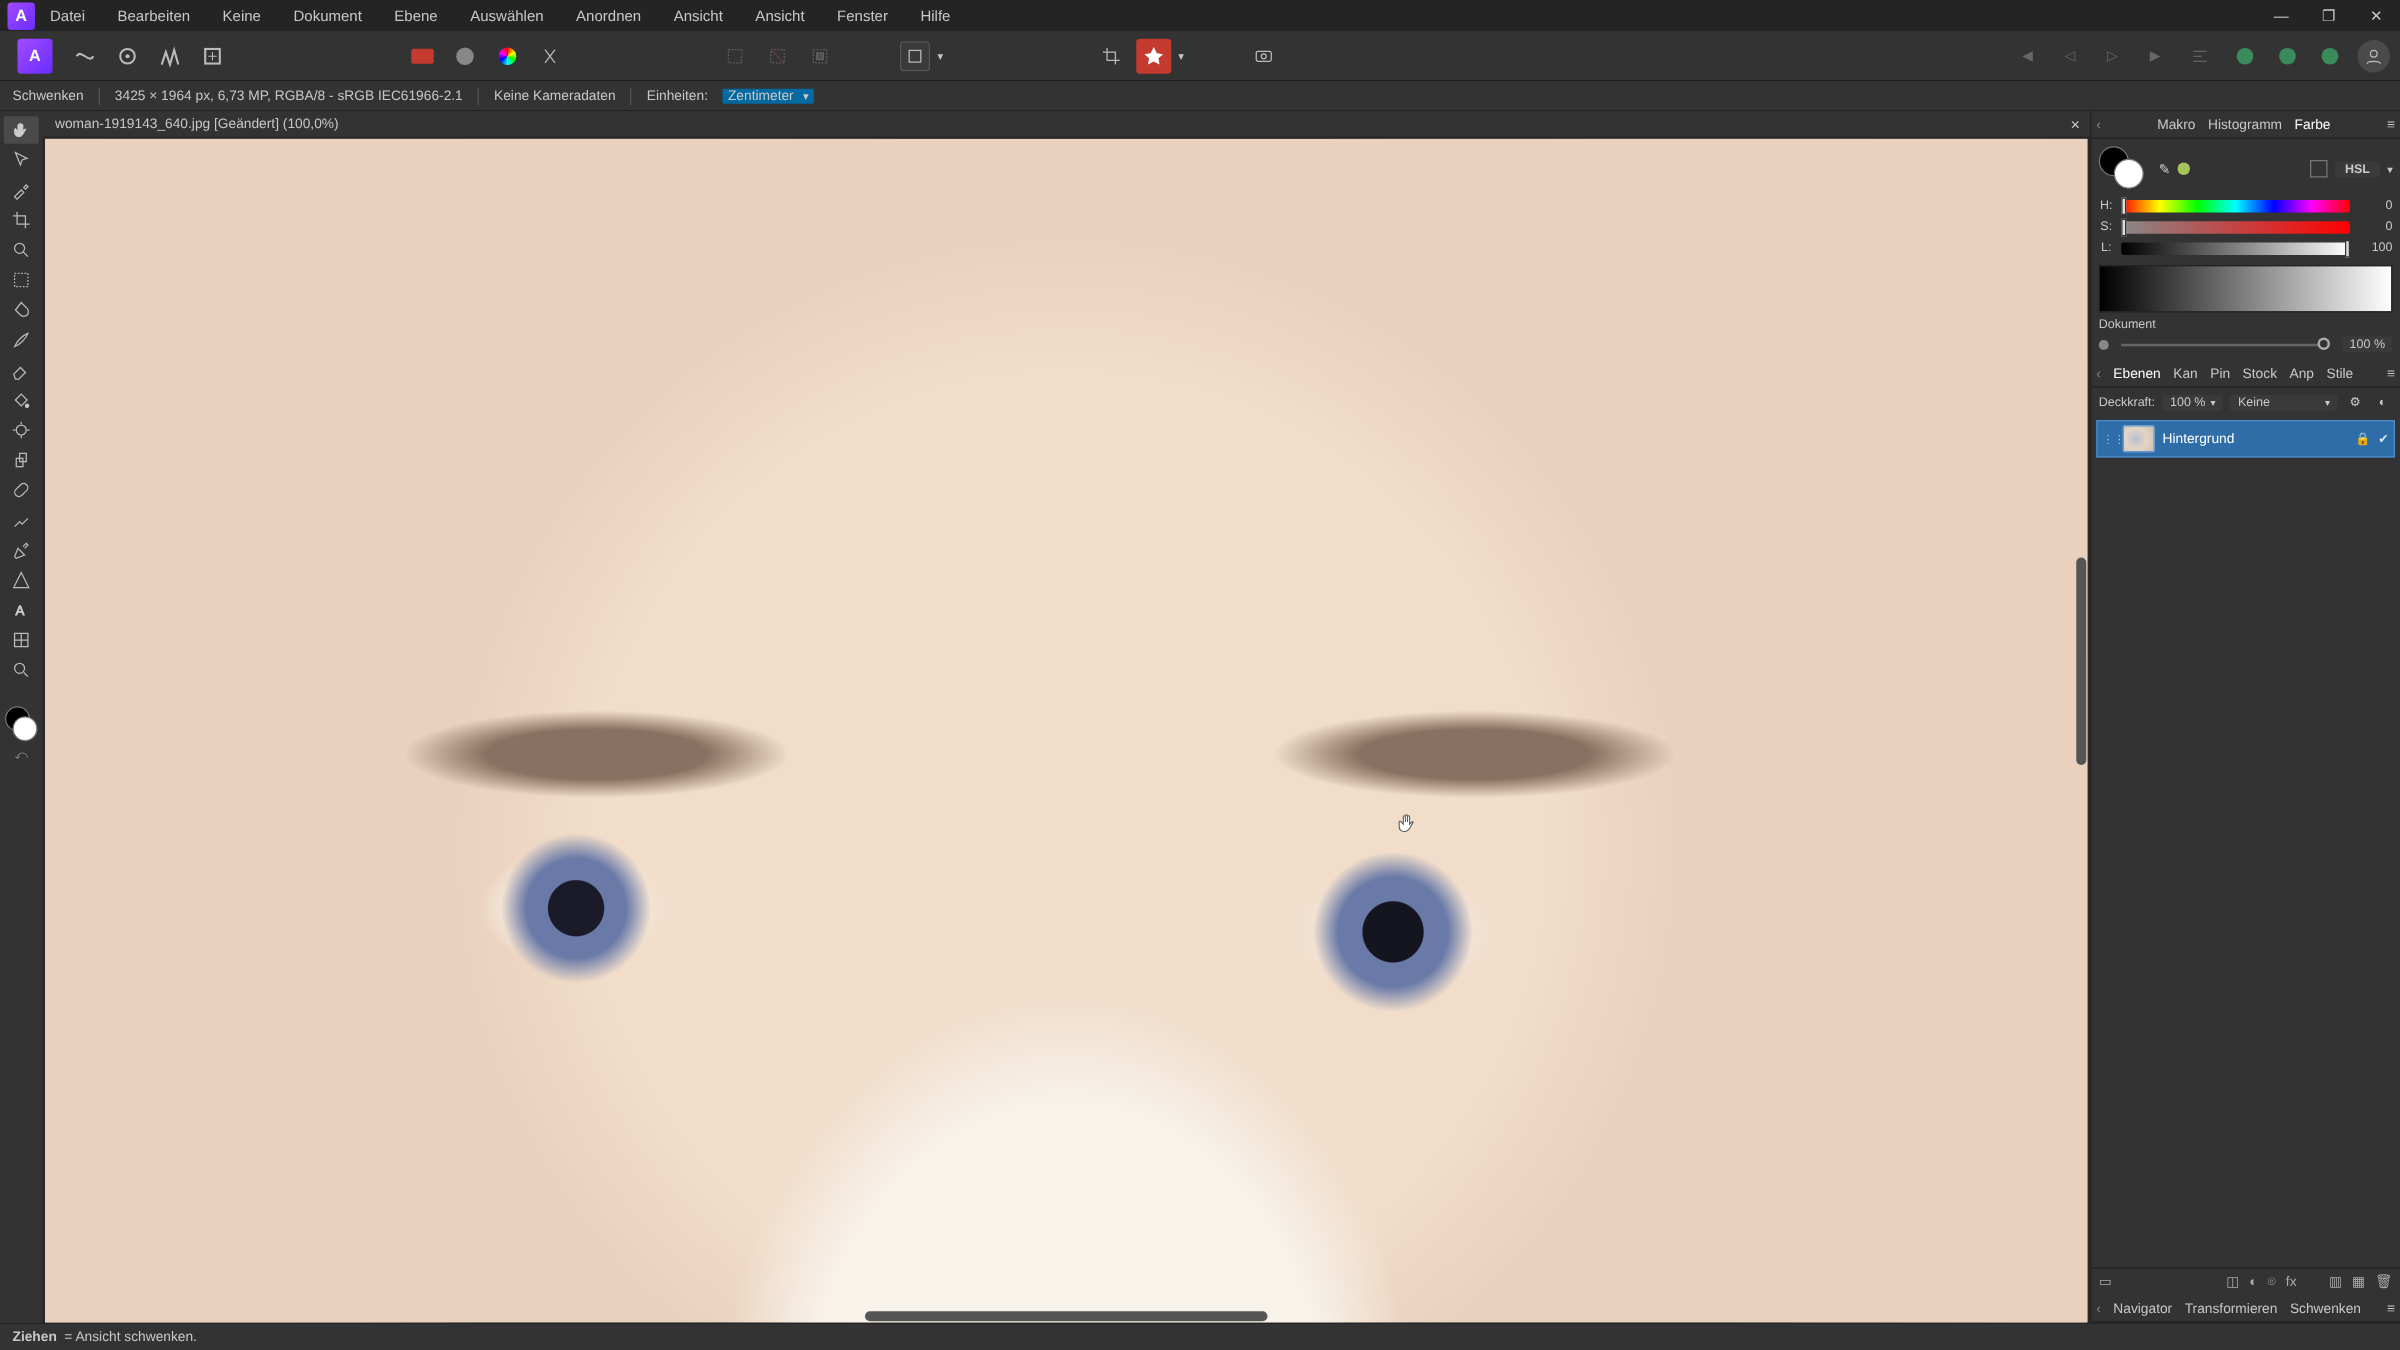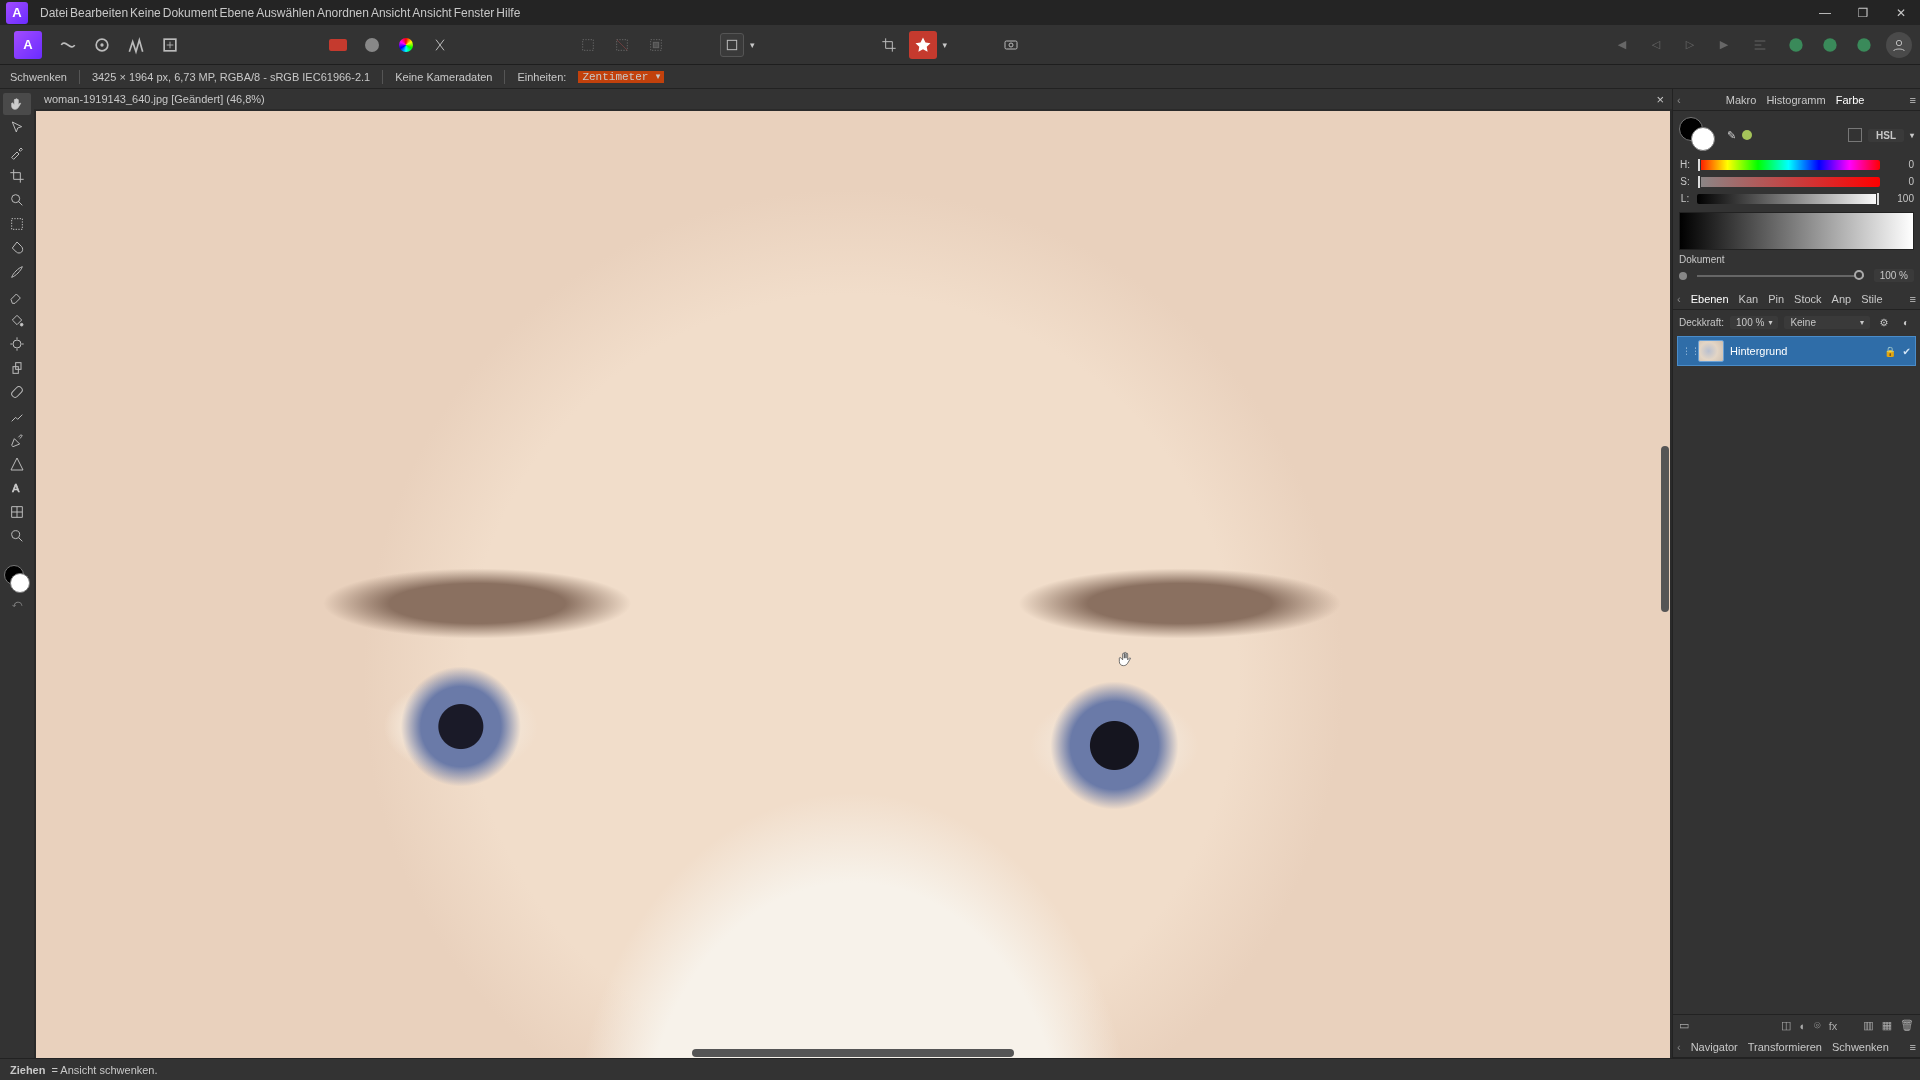--- a/index.html
+++ b/index.html
@@ -1,41 +1,41 @@
 <!DOCTYPE html>
 <html><head>
 <meta charset="utf-8">
 <style>
 * { margin: 0; padding: 0; box-sizing: border-box; font-family: "Segoe UI", Arial, sans-serif; user-select: none; }
 html, body { width: 1920px; height: 1080px; overflow: hidden; background: #333333; color: #c8c8c8; font-size: 11px; }
 
 
 .titlebar { height: 25px; background: #242424; display: flex; align-items: center; }
 .app-icon { width: 22px; height: 22px; margin: 0 6px; background: linear-gradient(135deg,#a24cff,#6a2cff); border-radius: 3px; display:flex; align-items:center; justify-content:center; color:#fff; font-weight:bold; font-size:13px;}
-.menu { display: flex; gap: 2px; padding-left: 6px; align-items: flex-end; }
+.menu { display: flex; gap: 26px; padding-left: 6px; align-items: flex-end; }
 .menu span { cursor: default; font-size: 12px; }
 .winbtns { margin-left: auto; display: flex; }
 .winbtn { width: 38px; height: 25px; display:flex; align-items:center; justify-content:center; font-size: 12px;}
 .winbtn.close { }
 
 
 .toolbar { height: 40px; background: #333333; border-bottom: 1px solid #1e1e1e; display: flex; align-items: center; padding: 0 8px; gap: 10px; }
 .tool-icon { width: 28px; height: 28px; display:flex; align-items:center; justify-content:center; border-radius:3px; }
 .tool-icon svg { width: 20px; height: 20px; fill: #bbb; }
 .tb-group { display:flex; gap:6px; align-items:center; }
 .tb-swatch { width: 18px; height: 12px; border-radius:2px; }
 .tb-drop { width:24px; height:24px; background:#3a3a3a; border:1px solid #555; border-radius:3px; display:flex; align-items:center; justify-content:center; }
 .tb-disabled { opacity: 0.35; }
 .tb-right { margin-left:auto; display:flex; gap:8px; align-items:center; }
 .avatar { width:26px; height:26px; background:#4a4a4a; border-radius:50%; display:flex; align-items:center; justify-content:center; }
 
 
 .contextbar { height: 24px; background: #333333; border-bottom: 1px solid #222; display:flex; align-items:center; padding: 0 10px; gap: 12px; font-size: 11px;}
 .ctx-sep { width:1px; height:14px; background:#555; }
-.ctx-select { background:#c2410c; border:none; color:#c8c8c8; height:18px; font-size:11px; padding: 0 16px 0 4px; appearance:none; position:relative; min-width: 80px; font-family: Liberation Mono, monospace;}
+.ctx-select { background:#0369a1; border:none; color:#c8c8c8; height:18px; font-size:11px; padding: 0 16px 0 4px; appearance:none; position:relative; min-width: 80px;}
 .ctx-select-wrap { position:relative; display:inline-block;}
 .ctx-select-wrap::after { content:"▾"; position:absolute; right:4px; top:1px; font-size:9px; pointer-events:none;}
 
 
 .main { display:flex; height: calc(1080px - 25px - 40px - 24px - 22px); }
 .left-tools { width: 34px; background: #333333; display:flex; flex-direction:column; align-items:center; padding-top: 4px; gap: 2px;}
 .lt { width: 28px; height: 22px; display:flex; align-items:center; justify-content:center; border-radius:2px; }
 .lt.active { background:#4a4a4a; }
 .lt svg { width:16px; height:16px; fill:#ccc; stroke:#ccc;}
 
@@ -403,21 +403,21 @@
       <div style="position:absolute;width:20px;height:20px;border-radius:50%;background:#fff;border:1px solid #777;top:8px;left:6px;"></div>
     </div>
     <div class="lt" style="height:14px;">
         <span style="font-size:10px;color:#888">⤺</span>
       </div>
   </div>
 
   <div class="doc-area">
     <div class="doc-tabs">
       <div class="doc-tab">
-        <span>woman-1919143_640.jpg [Geändert] (46,8%)</span>
+        <span>woman-1919143_640.jpg [Geändert] (100,0%)</span>
       </div>
       <div class="doc-close">×</div>
     </div>
     <div class="canvas-wrap">
       <div class="portrait"></div>
       <div class="hand-cursor">
         <svg viewBox="0 0 24 24">
             <path d="M8 13V6a1 1 0 012 0v5V5a1 1 0 012 0v6V6a1 1 0 012 0v7l2-2c1-1 2 0 1 1l-3 5c-1 2-3 3-5 3-3 0-5-2-5-5v-4c0-1 2-1 2 0z"></path>
           </svg>
       </div>

